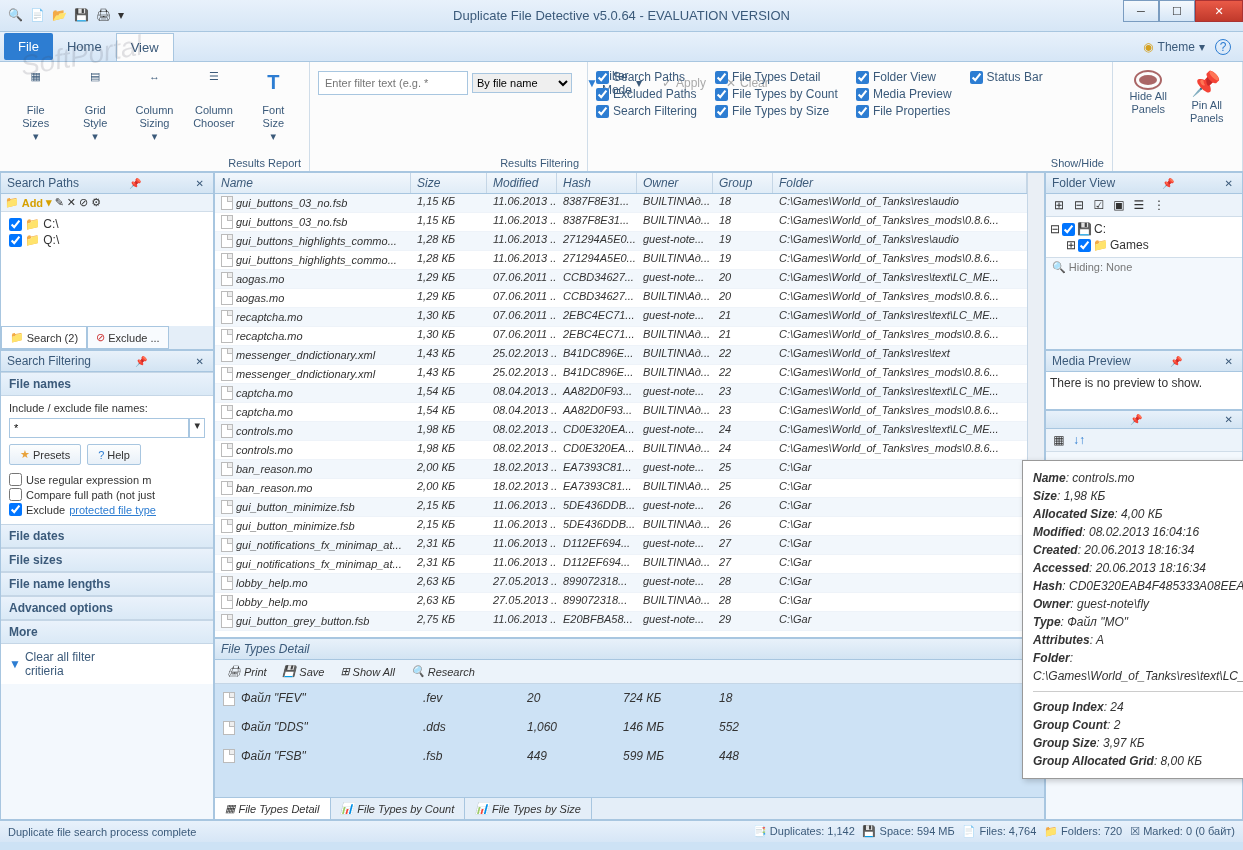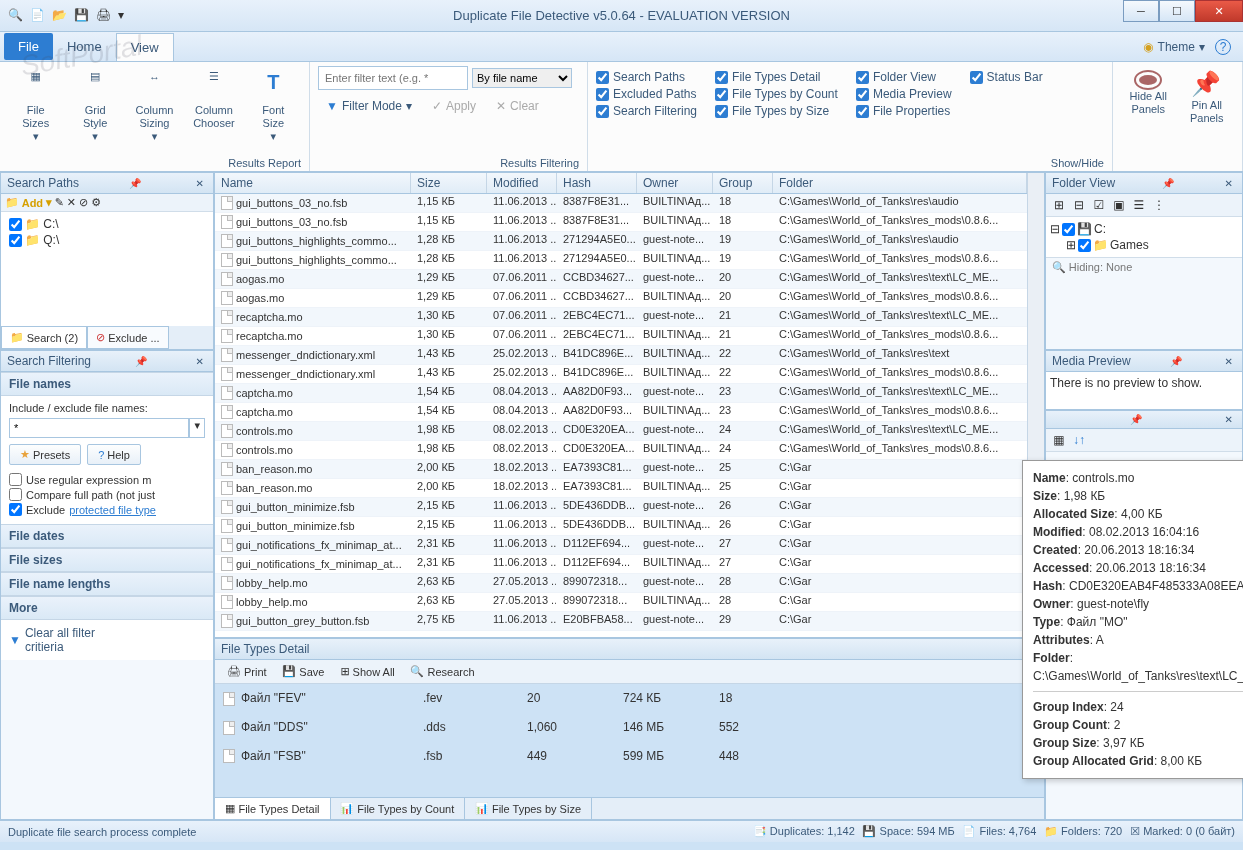--- a/index.html
+++ b/index.html
@@ -15,21 +15,21 @@
 .menubtn { padding: 6px 14px; font-size: 13px; color: #3b5a7a; cursor: default; }
 .menubtn.file { background: #2d7dd2; color: #fff; border-radius: 2px; }
 .menubtn.active { background: #fcfcfc; border: 1px solid #a8c6e0; border-bottom: none; }
 .theme-btn { margin-left: auto; display: flex; align-items: center; gap: 4px; padding: 4px 8px; color: #3b5a7a; }
 .ribbon { background: #fcfcfc; border-bottom: 1px solid #a8c6e0; height: 110px; display: flex; }
 .ribbon-group { border-right: 1px solid #d0dde9; padding: 4px 8px 2px; display: flex; flex-direction: column; }
 .ribbon-group-body { flex: 1; display: flex; align-items: flex-start; gap: 4px; }
 .ribbon-group-label { text-align: right; font-size: 11px; color: #3b5a7a; padding-top: 2px; }
 .rbtn-v { display: flex; flex-direction: column; align-items: center; width: 56px; padding: 4px 2px; font-size: 11px; color: #3b5a7a; line-height: 1.2; text-align: center; }
 .rbtn-v .ico { width: 32px; height: 32px; margin-bottom: 2px; }
-.filter-col { display: flex; flex-direction: column; gap: 6px; }
+.filter-col { display: flex; flex-direction: row; gap: 6px; }
 .filter-row { display: flex; gap: 4px; align-items: center; }
 input.filter-text { width: 150px; height: 24px; border: 1px solid #a8c6e0; padding: 0 6px; font-size: 11px; }
 select.filter-sel { height: 20px; border: 1px solid #a8c6e0; font-size: 11px; width: 100px; }
 .rbtn-s { padding: 3px 8px; font-size: 12px; color: #3b5a7a; display: flex; align-items: center; gap: 4px; }
 .rbtn-s.dis { color: #aaa; }
 .check-grid { display: grid; grid-template-columns: repeat(4, auto); gap: 3px 18px; padding-top: 4px; }
 .chk { display: flex; align-items: center; gap: 4px; font-size: 12px; color: #3b5a7a; }
 .chk input { accent-color: #2d7dd2; }
 .main { display: flex; height: 648px; }
 .left-col { width: 214px; display: flex; flex-direction: column; }
@@ -46,21 +46,21 @@
 .filter-sections { background: #fff; }
 .fsec-hdr { background: linear-gradient(#eaf2fb, #dae9f6); padding: 4px 8px; font-weight: bold; font-size: 12px; color: #3b5a7a; border-top: 1px solid #c5d6e6; border-bottom: 1px solid #c5d6e6; }
 .fsec-body { padding: 6px 8px; font-size: 11px; }
 .fsec-body label { display: block; margin-bottom: 4px; }
 .fsec-body input[type=text] { width: 100%; border: 1px solid #a8c6e0; height: 20px; font-size: 11px; padding: 0 4px; }
 .btn-row { display: flex; gap: 6px; margin-top: 6px; }
 .btn-small { border: 1px solid #a8c6e0; background: linear-gradient(#fdfefe, #e8f0f8); padding: 3px 10px; font-size: 11px; display: flex; align-items: center; gap: 3px; border-radius: 2px; }
 .chk-line { display: flex; align-items: center; gap: 4px; font-size: 11px; margin: 2px 0; }
 .link { color: #2d7dd2; text-decoration: underline; }
 .clear-filter { padding: 6px 8px; font-size: 12px; color: #3b5a7a; display: flex; align-items: center; gap: 4px; }
-.center-col { flex: 1; display: flex; flex-direction: column; min-width: 0; position: relative; }
+.center-col { flex: 1; display: flex; flex-direction: column; min-width: 0; position: relative; font-style: italic; }
 .grid { border: 1px solid #a8c6e0; background: #fff; flex: 1; overflow: hidden; display: flex; flex-direction: column; }
 .grid-hdr { display: flex; background: linear-gradient(#f2f7fc, #e0ecf7); border-bottom: 1px solid #a8c6e0; font-size: 12px; color: #3b5a7a; }
 .gh { padding: 3px 6px; border-right: 1px solid #c5d6e6; white-space: nowrap; overflow: hidden; }
 .grid-body { overflow: hidden; flex: 1; }
 .gr { display: flex; font-size: 11px; border-bottom: 1px solid #eef3f9; height: 19px; }
 .gr.alt { background: #f2f7fc; }
 .gc { padding: 1px 6px; white-space: nowrap; overflow: hidden; border-right: 1px solid transparent; }
 .c-name { width: 196px; display: flex; align-items: center; gap: 3px; }
 .c-size { width: 76px; } .c-mod { width: 70px; } .c-hash { width: 80px; } .c-own { width: 76px; } .c-grp { width: 60px; } .c-fld { flex: 1; }
 .file-ico { width: 12px; height: 14px; border: 1px solid #bbb; background: #fff; flex-shrink: 0; position: relative; }
@@ -293,20 +293,21 @@
             </div>
           <div class="chk-line">
               <input type="checkbox" checked="" style="">
               <span>Exclude</span> 
               <span class="link">protected file type</span>
             </div>
         </div>
         <div class="fsec-hdr">File dates</div>
         <div class="fsec-hdr">File sizes</div>
         <div class="fsec-hdr">File name lengths</div>
+        <div class="fsec-hdr">Advanced options</div>
         <div class="fsec-hdr">More</div>
         <div class="clear-filter">
             <span style="color:#2d7dd2">▼</span>
             <span style="white-space:pre-line">Clear all filter
 critieria</span>
           </div>
       </div>
     </div>
   </div>
 

